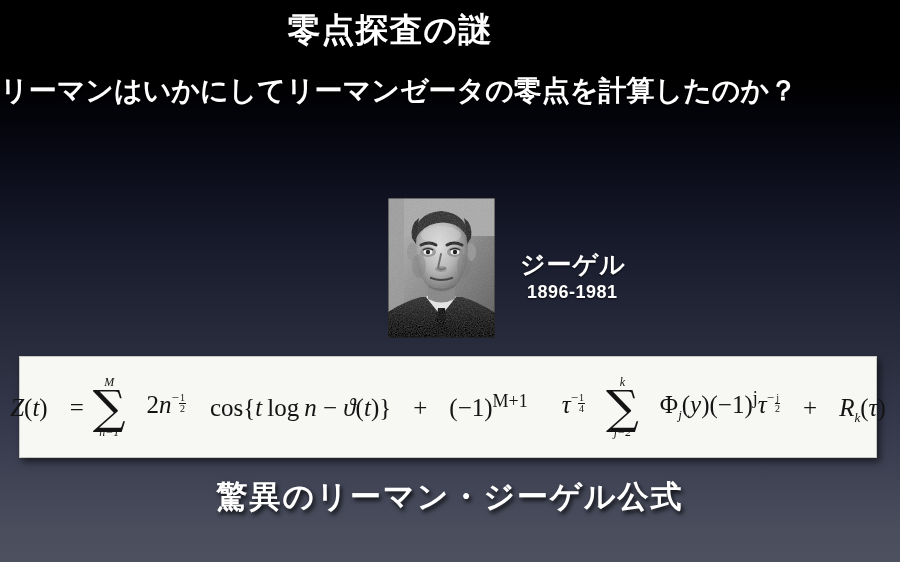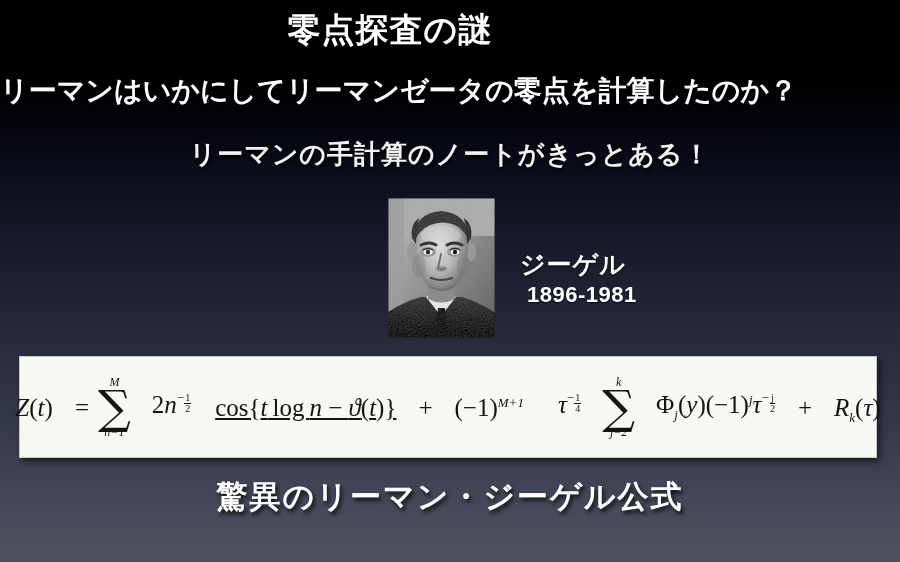--- a/index.html
+++ b/index.html
@@ -88,21 +88,21 @@
     font-size: 25px;
     font-weight: bold;
     letter-spacing: 1px;
     text-shadow: 0 1px 2px rgba(0,0,0,0.8);
   }
   .person-years {
     position: absolute;
     left: 527px;
     top: 282px;
     color: #ffffff;
-    font-size: 22px;
+    font-size: 18px;
     font-weight: bold;
     letter-spacing: 0.5px;
     text-shadow: 0 1px 2px rgba(0,0,0,0.8);
   }
 
   
   .formula-box {
     position: absolute;
     left: 19px;
     top: 356px;
@@ -146,23 +146,22 @@
   .bigsum .lim-top { margin-bottom: -1px; }
   .bigsum .lim-bot { margin-top: -1px; }
   .bigsum .sigma {
     font-size: 46px;
     line-height: 0.88;
     font-family: "DejaVu Serif", "Liberation Serif", serif;
   }
 
   
   sup.sm {
-    font-size: 13px;
+    font-size: 18px;
     vertical-align: super;
-    font-style: italic;
     line-height: 0;
   }
   sub.sm {
     font-size: 13px;
     vertical-align: sub;
     font-style: italic;
     line-height: 0;
   }
   .frac {
     display: inline-flex;
@@ -206,21 +205,20 @@
 </style>
 </head>
 <body>
 
 <div class="slide">
 
   <div class="title">零点探査の謎</div>
 
   <div class="subtitle">リーマンはいかにしてリーマンゼータの零点を計算したのか？</div>
 
-  <div class="tagline">リーマンの手計算のノートがきっとある！</div>
 
   <div class="portrait-wrap">
     <svg class="portrait" viewBox="0 0 107 140" preserveAspectRatio="none">
       <defs>
         <linearGradient id="bgTone" x1="0" y1="0" x2="1" y2="1">
           <stop offset="0%" stop-color="#b9b9b9"></stop>
           <stop offset="50%" stop-color="#8d8d8d"></stop>
           <stop offset="100%" stop-color="#5e5e5e"></stop>
         </linearGradient>
         <radialGradient id="faceTone" cx="45%" cy="42%" r="62%">
@@ -308,21 +306,21 @@
         <span class="sigma">∑</span>
         <span class="lim lim-bot">n=1</span>
       </span>
       <span class="fx">2<i>n</i><span class="supgrp">
             <span style="font-style:normal;">−</span>
             <span class="frac">
               <span class="num">1</span>
               <span class="den">2</span>
             </span>
           </span></span>
-      <span class="fx" style="margin-left:7px;text-decoration:underline;">cos{<i>t</i> log <i>n</i> − <i>ϑ</i>(<i>t</i>)}</span>
+      <span class="fx" style="margin-left:7px;">cos{<i>t</i> log <i>n</i> − <i>ϑ</i>(<i>t</i>)}</span>
       <span class="op">+</span>
       <span class="fx">(−1)<sup class="sm">M+1</sup></span>
       <span class="fx"><i>τ</i><span class="supgrp">
             <span style="font-style:normal;">−</span>
             <span class="frac">
               <span class="num">1</span>
               <span class="den">4</span>
             </span>
           </span></span>
       <span class="bigsum">

